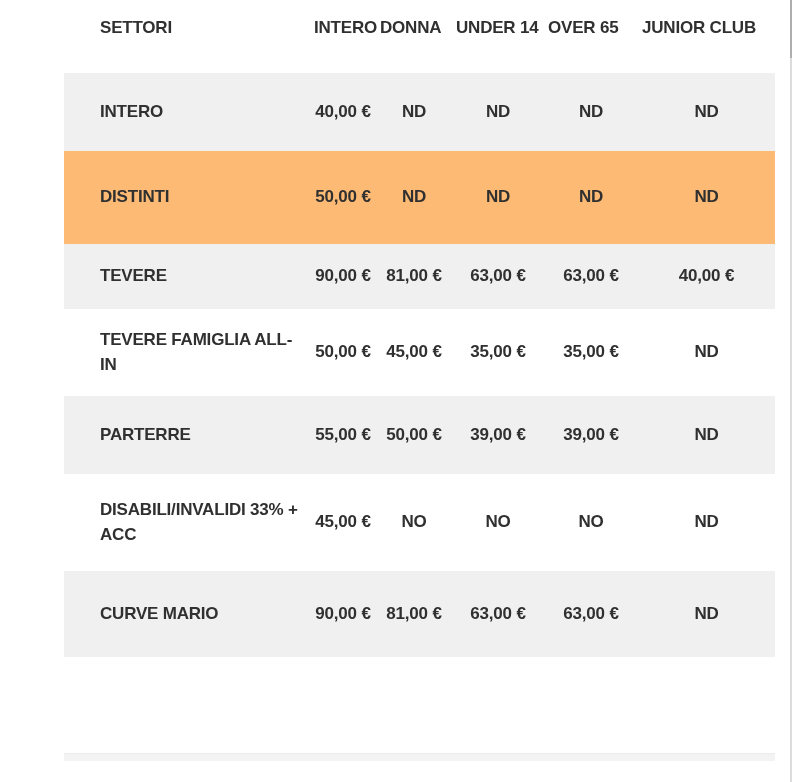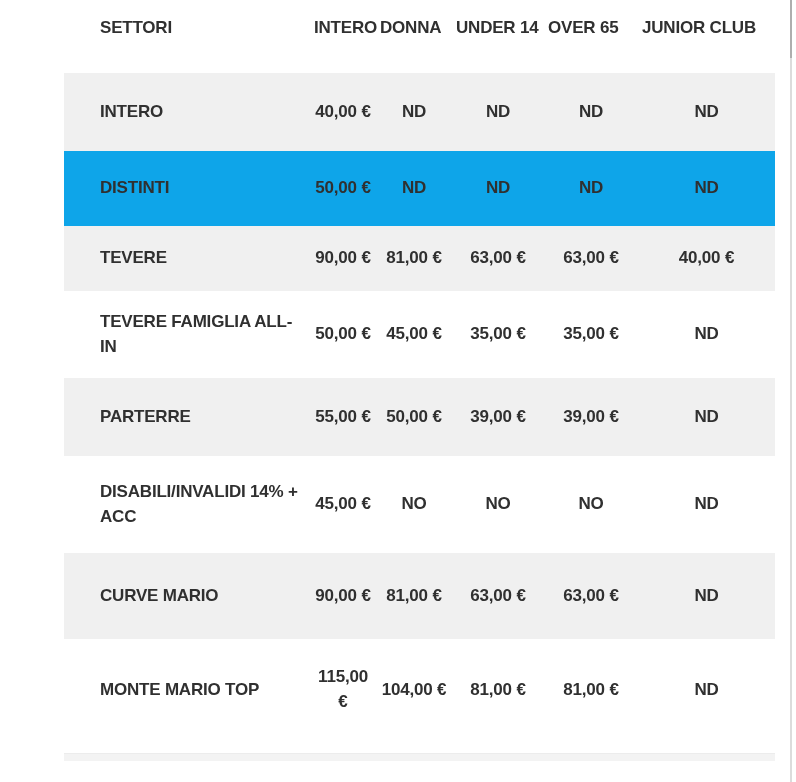--- a/index.html
+++ b/index.html
@@ -51,21 +51,21 @@
   tbody td {
     vertical-align: middle;
     text-align: center;
   }
   tbody td.row-label {
     text-align: left;
     padding-left: 36px;
     padding-right: 6px;
   }
   tbody tr:nth-child(1) { height: 78px;  background: #f0f0f0; }
-  tbody tr:nth-child(2) { height: 75px;  background: #0ea5e9; }
+  tbody tr:nth-child(2) { height: 93px;  background: #fdba74; }
   tbody tr:nth-child(3) { height: 65px;  background: #f0f0f0; }
   tbody tr:nth-child(4) { height: 87px;  background: #ffffff; margin-top: 32px; }
   tbody tr:nth-child(5) { height: 78px;  background: #f0f0f0; border-radius: 10px; }
   tbody tr:nth-child(6) { height: 97px;  background: #ffffff; }
   tbody tr:nth-child(7) { height: 86px;  background: #f0f0f0; }
   tbody tr:nth-child(8) { height: 102px; background: #ffffff; }
   .next-row-stub {
     position: absolute;
     left: 64px;
     top: 753px;
@@ -149,42 +149,34 @@
         </tr>
         <tr>
           <td class="row-label">PARTERRE</td>
           <td>55,00 €</td>
           <td>50,00 €</td>
           <td>39,00 €</td>
           <td>39,00 €</td>
           <td>ND</td>
         </tr>
         <tr>
-          <td class="row-label">DISABILI/INVALIDI 14% + ACC</td>
+          <td class="row-label">DISABILI/INVALIDI 33% + ACC</td>
           <td>45,00 €</td>
           <td>NO</td>
           <td>NO</td>
           <td>NO</td>
           <td>ND</td>
         </tr>
         <tr>
           <td class="row-label">CURVE MARIO</td>
           <td>90,00 €</td>
           <td>81,00 €</td>
           <td>63,00 €</td>
           <td>63,00 €</td>
           <td>ND</td>
         </tr>
-        <tr>
-          <td class="row-label">MONTE MARIO TOP</td>
-          <td>115,00 €</td>
-          <td>104,00 €</td>
-          <td>81,00 €</td>
-          <td>81,00 €</td>
-          <td>ND</td>
-        </tr>
       </tbody>
   </table>
 </div>
 
 <div class="next-row-stub"></div>
 <div class="scrollbar-track"></div>
 <div class="scrollbar-thumb"></div>
 
 </body></html>

